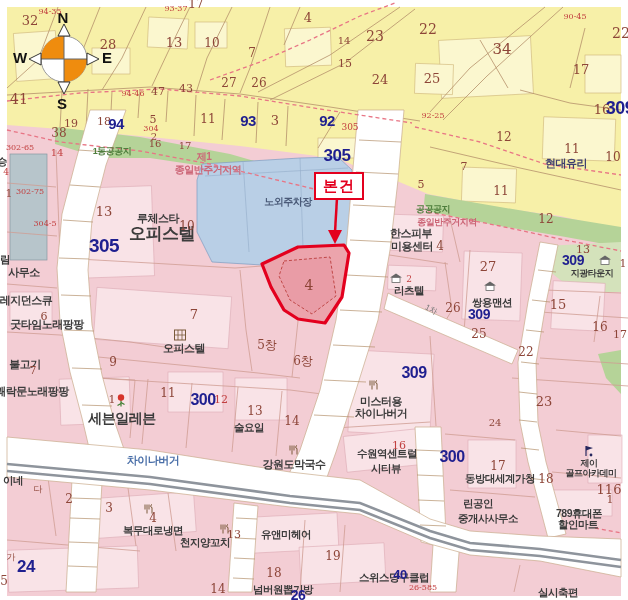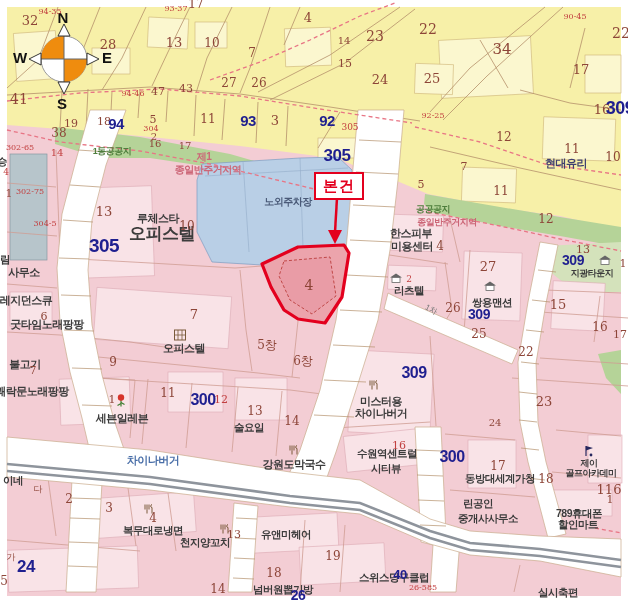--- a/index.html
+++ b/index.html
@@ -219,21 +219,21 @@
 <span class="lb poi" style="left:2px;top:161px">승</span>
 <span class="lb nr" style="left:6px;top:172px;font-size:9px">4</span>
 <span class="lb nr" style="left:30px;top:192px">302-75</span>
 <span class="lb nb" style="left:9px;top:193px;font-size:11px">1</span>
 <span class="lb nr" style="left:45px;top:224px">304-5</span>
 <span class="lb poi" style="left:25px;top:364px;font-size:11px">불고기</span>
 <span class="lb nb" style="left:33px;top:370px;font-size:11px">7</span>
 <span class="lb poi" style="left:32px;top:391px;font-size:11px">쾌락문노래팡팡</span>
 <span class="lb nb" style="left:113px;top:362px">9</span>
 <span class="lb nb" style="left:112px;top:399px;font-size:11px">1</span>
-<span class="lb poi" style="left:122px;top:418px;font-size:11px">세븐일레븐</span>
+<span class="lb poi" style="left:122px;top:418px;font-size:14px">세븐일레븐</span>
 <span class="lb nb" style="left:168px;top:393px">11</span>
 <span class="lb nr" style="left:221px;top:399px;font-size:11px">12</span>
 <span class="lb bb" style="left:203px;top:400px;font-size:16px">300</span>
 <span class="lb nb" style="left:255px;top:411px">13</span>
 <span class="lb poi" style="left:249px;top:427px">술요일</span>
 <span class="lb nb" style="left:292px;top:421px">14</span>
 <span class="lb bb" style="left:414px;top:373px;font-size:16px">309</span>
 <span class="lb poi" style="left:381px;top:401px;font-size:11px">미스터용</span>
 <span class="lb poi" style="left:381px;top:413px;font-size:11px">차이나버거</span>
 <span class="lb nr" style="left:399px;top:445px;font-size:11px">16</span>

